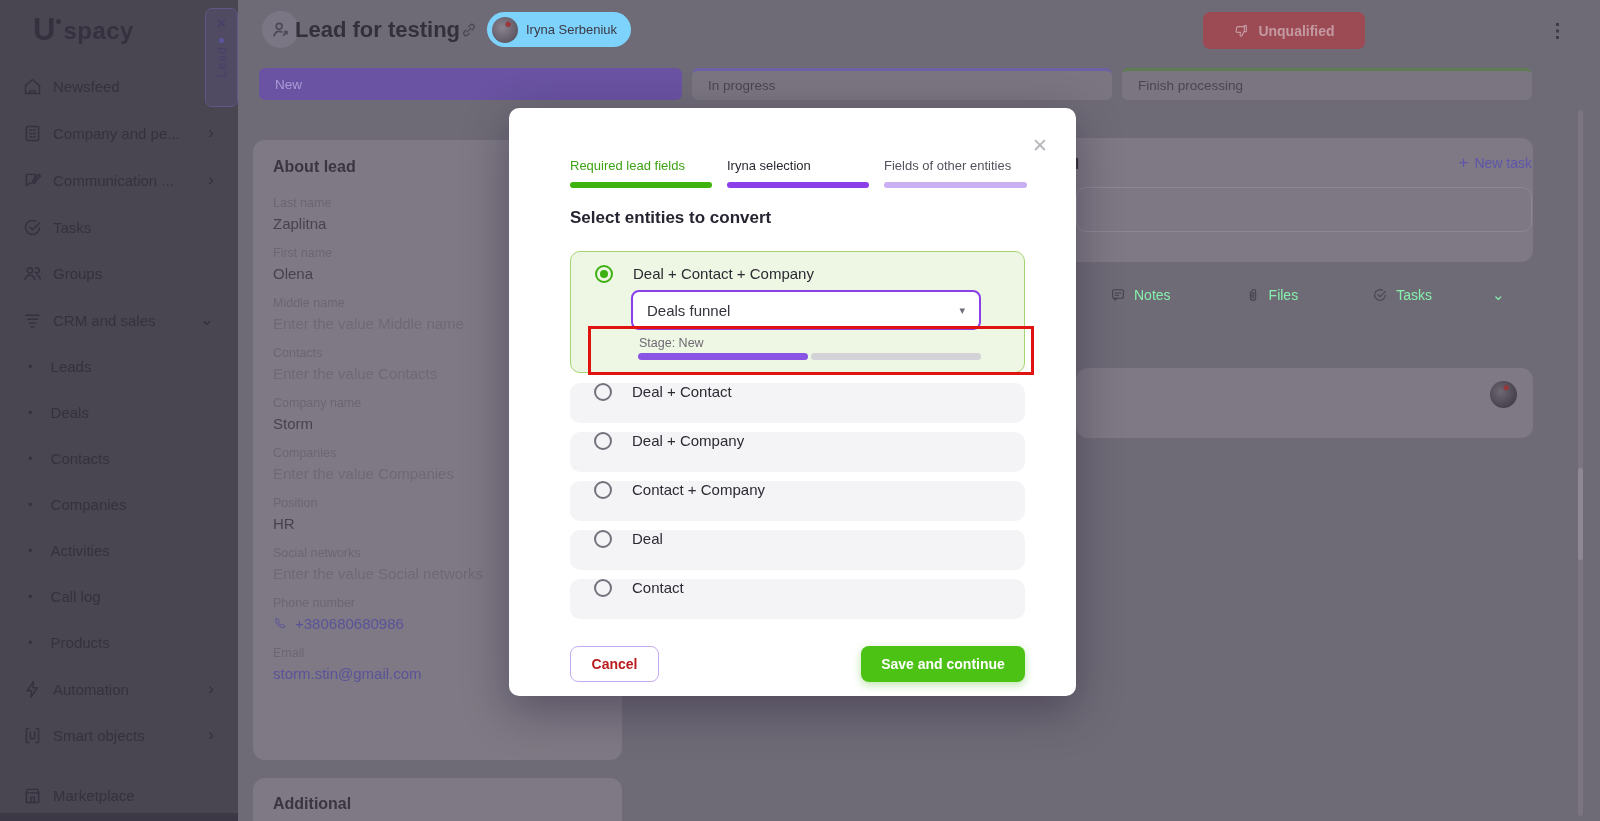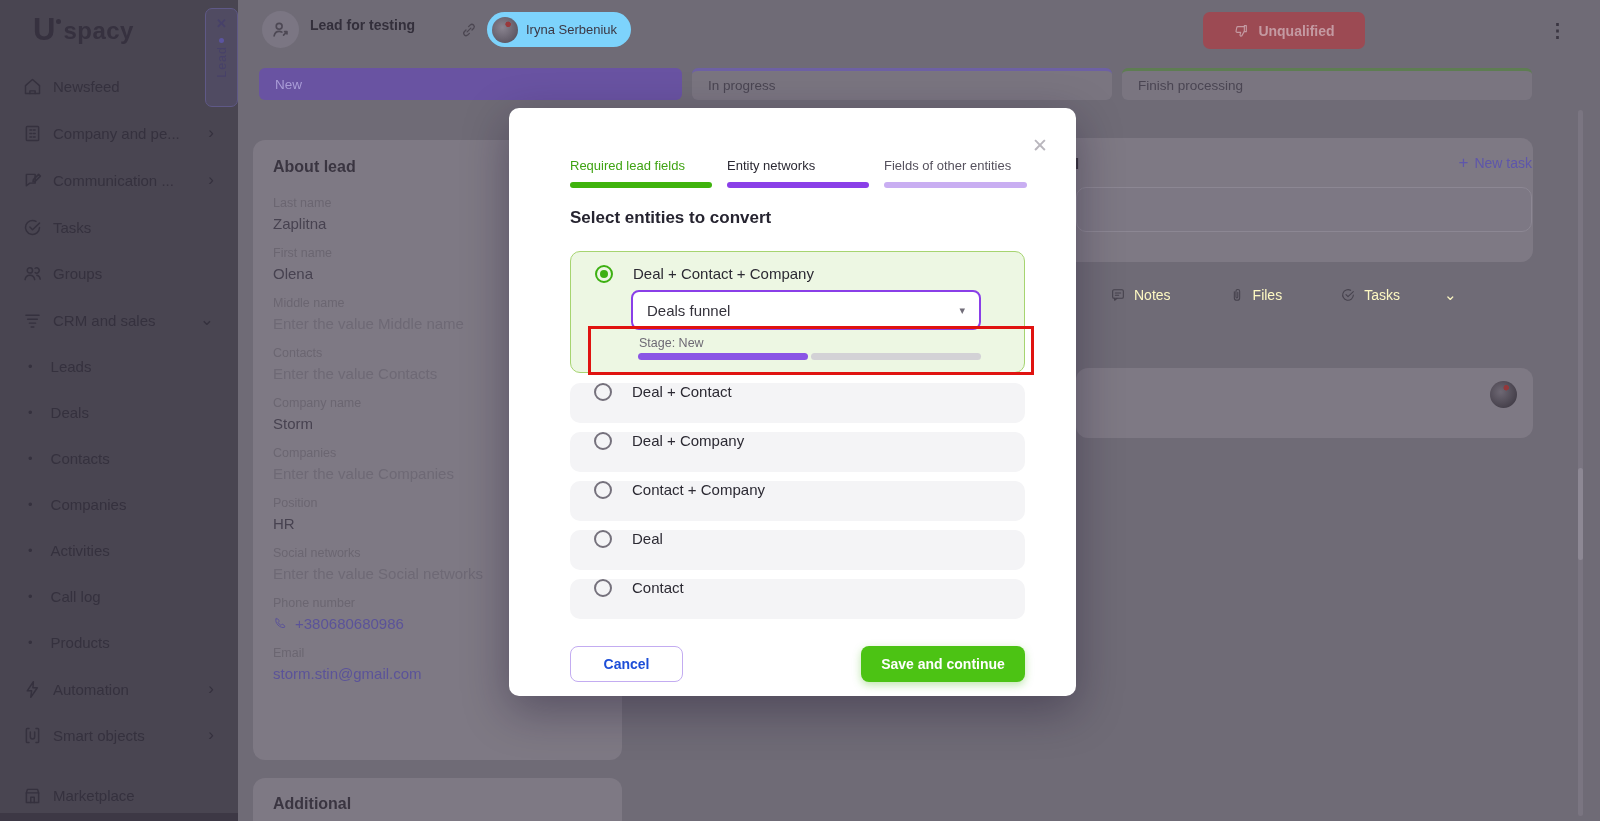--- a/index.html
+++ b/index.html
@@ -18,21 +18,21 @@
   .nav-item .ic svg{stroke:#35313e;fill:none;stroke-width:1.7;stroke-linecap:round;stroke-linejoin:round;width:21px;height:21px;}
   .nav-item .chev{position:absolute;right:24px;font-size:17px;color:#35313e;line-height:14px;}
   .nav-sub .bullet{margin:0 18px 0 28px;font-size:13px;color:#35313e;}
 
   
   .content{position:absolute;left:238px;top:0;width:1362px;height:821px;background:#6f6b76;z-index:1;}
 
   
   .lead-avatar{position:absolute;left:24px;top:11px;width:37px;height:37px;border-radius:50%;background:#7b7683;display:flex;align-items:center;justify-content:center;}
   .lead-avatar svg{width:22px;height:22px;stroke:#4d4854;fill:none;stroke-width:1.8;stroke-linecap:round;stroke-linejoin:round;}
-  .page-title{position:absolute;left:72px;top:17px;font-size:14px;font-weight:700;color:#332f3b;}
+  .page-title{position:absolute;left:57px;top:17px;font-size:22px;font-weight:700;color:#332f3b;}
   .link-ic{position:absolute;left:222px;top:21px;width:18px;height:18px;cursor:pointer;}
   .link-ic svg{width:18px;height:18px;stroke:#4b4651;fill:none;stroke-width:1.7;stroke-linecap:round;}
   .owner-pill{position:absolute;left:249px;top:12px;height:35px;border-radius:18px;background:#7dd3fc;display:flex;align-items:center;padding:0 14px 0 5px;cursor:pointer;}
   .owner-ava{width:26px;height:26px;border-radius:50%;margin-right:8px;
      background:radial-gradient(circle at 62% 28%, #99393c 0 2.5px, rgba(0,0,0,0) 3px),
                 radial-gradient(circle at 40% 40%, #8a8490, #4e4854);}
   .owner-name{font-size:13px;color:#3c3844;}
   .hbtn{position:absolute;top:12px;width:162px;height:37px;border-radius:7px;display:flex;align-items:center;justify-content:center;gap:9px;font-size:14px;font-weight:600;cursor:pointer;box-sizing:border-box;}
   .hbtn svg{width:16px;height:16px;fill:none;stroke:currentColor;stroke-width:1.7;stroke-linecap:round;stroke-linejoin:round;}
   .btn-unq{left:965px;background:#9c4a53;color:#c49aa2;}
@@ -57,21 +57,21 @@
   .f-link svg{width:15px;height:15px;stroke:#5b5399;fill:none;stroke-width:1.6;stroke-linecap:round;stroke-linejoin:round;flex:none;}
   .badge{position:absolute;left:266px;top:24px;font-size:10px;color:#615c68;border:1px solid #8a8591;border-radius:9px;padding:2px 8px;background:#787380;white-space:nowrap;}
   .additional-card{left:15px;top:778px;width:369px;height:60px;padding:17px 20px;box-sizing:border-box;}
 
   
   .tasks-card{left:822px;top:138px;width:473px;height:124px;}
   .frag{position:absolute;left:837px;top:155px;font-size:15px;font-weight:700;color:#39343f;}
   .new-task{position:absolute;top:155px;right:68px;display:flex;align-items:center;gap:6px;color:#5e56ab;font-size:14px;cursor:pointer;}
   .new-task .plus{font-size:17px;line-height:14px;}
   .task-input{position:absolute;left:838px;top:187px;width:456px;height:45px;border:1px solid #8c8793;border-radius:10px;background:#7d7884;box-sizing:border-box;cursor:text;}
-  .rtabs{position:absolute;left:872px;top:286px;display:flex;align-items:center;gap:58px;color:#fef9c3;font-size:14px;}
+  .rtabs{position:absolute;left:872px;top:286px;display:flex;align-items:center;gap:74px;color:#86efac;font-size:14px;}
   .rtab{display:flex;align-items:center;gap:8px;cursor:pointer;}
   .rtab svg{width:16px;height:16px;stroke:#46424d;fill:none;stroke-width:1.6;stroke-linecap:round;stroke-linejoin:round;}
   .rtabs .chev-d{font-size:15px;margin-left:-14px;cursor:pointer;}
   .note-card{left:838px;top:368px;width:457px;height:70px;}
   .note-ava{position:absolute;right:16px;top:13px;width:27px;height:27px;border-radius:50%;
      background:radial-gradient(circle at 60% 25%, #93383b 0 2.5px, rgba(0,0,0,0) 3px),
                 radial-gradient(circle at 40% 40%, #6e6874, #36313b);}
   .scroll-track{position:absolute;left:1340px;top:110px;width:5px;height:706px;background:#7a7581;border-radius:3px;}
   .scroll-thumb{position:absolute;left:1340px;top:468px;width:5px;height:92px;background:#8d8894;border-radius:3px;cursor:pointer;}
 
@@ -102,21 +102,21 @@
   .funnel-select .caret{font-size:11px;color:#716d79;}
   .stage-label{position:absolute;left:68px;top:84px;font-size:12.5px;color:#6d6974;}
   .pbar{position:absolute;top:101px;height:7px;border-radius:4px;}
   .pbar-purple{left:67px;width:170px;background:#8a55e5;}
   .pbar-gray{left:240px;width:170px;background:#d3d2d6;}
   .hl-red{position:absolute;left:79px;top:218px;width:446px;height:49px;border:3px solid #e01310;box-sizing:border-box;z-index:5;pointer-events:none;}
   .opt-row{position:absolute;left:61px;width:455px;height:40px;background:#f4f4f6;border-radius:10px;display:flex;align-items:flex-start;cursor:pointer;}
   .radio-off{width:18px;height:18px;border:2px solid #75717c;border-radius:50%;box-sizing:border-box;margin-left:24px;flex:none;cursor:pointer;}
   .opt-row .opt-label{margin-left:20px;}
   .m-btn{position:absolute;top:538px;height:36px;border-radius:8px;display:flex;align-items:center;justify-content:center;font-size:14px;font-weight:600;box-sizing:border-box;cursor:pointer;}
-  .btn-cancel{left:61px;width:113px;background:#fff;border:1px solid #c3acf1;color:#1d4ed8;}
+  .btn-cancel{left:61px;width:89px;background:#fff;border:1px solid #c3acf1;color:#b91c1c;}
   .btn-save{left:352px;width:164px;background:#4cc314;color:#ffffff;box-shadow:0 3px 8px rgba(70,180,20,.35);}
 </style>
 </head>
 <body>
 
 <div id="screen">
 
   <div class="sidebar">
     <div class="logo">
       <span class="logo-u">U</span>
@@ -387,21 +387,21 @@
 
   <div class="modal">
     <span class="m-close">✕</span>
 
     <div class="m-tabs">
       <div class="m-tab m-tab1">
         <div class="t-label">Required lead fields</div>
         <div class="t-bar"></div>
       </div>
       <div class="m-tab m-tab2">
-        <div class="t-label">Entity networks</div>
+        <div class="t-label">Iryna selection</div>
         <div class="t-bar"></div>
       </div>
       <div class="m-tab m-tab3">
         <div class="t-label">Fields of other entities</div>
         <div class="t-bar"></div>
       </div>
     </div>
 
     <div class="m-title">Select entities to convert</div>
 

